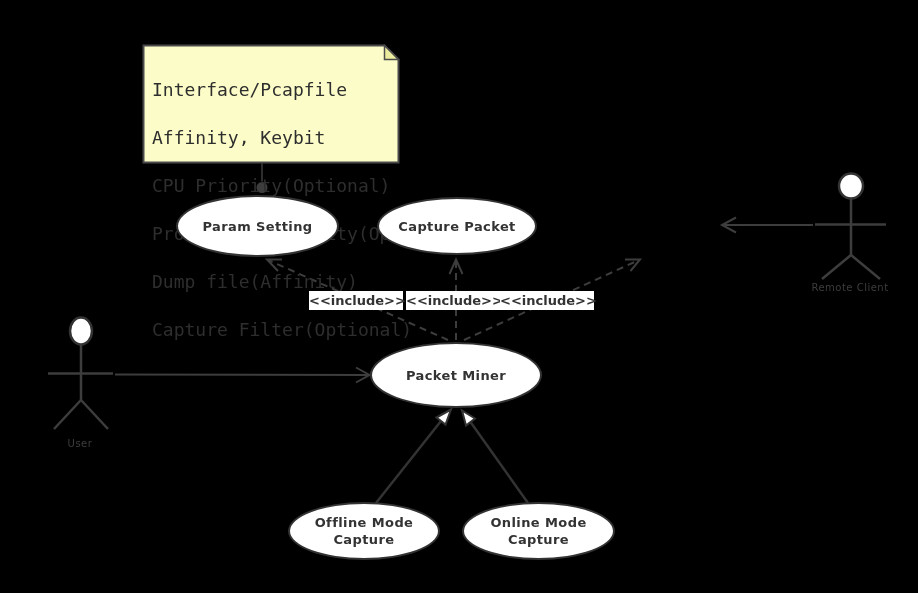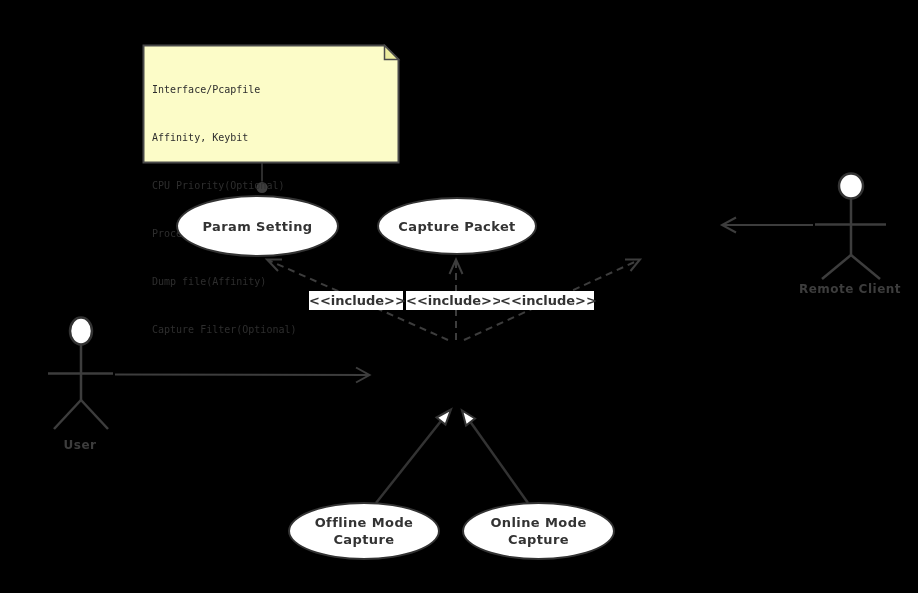--- a/index.html
+++ b/index.html
@@ -5,21 +5,21 @@
   html,body{margin:0;padding:0;background:#000;}
   .canvas{
     position:relative;width:918px;height:593px;background:#000000;
     font-family:"DejaVu Sans","Liberation Sans",sans-serif;overflow:hidden;
   }
   .layer{position:absolute;left:0;top:0;}
   
   .note-text{
     position:absolute;left:152px;top:50px;width:240px;
     font-family:"DejaVu Sans Mono","Liberation Mono",monospace;
-    font-size:10px;line-height:16px;color:#2e2e2e;white-space:pre;
+    font-size:18px;line-height:16px;color:#2e2e2e;white-space:pre;
   }
   
   .ellipse{
     position:absolute;box-sizing:border-box;background:#ffffff;
     border:2.5px solid #333333;border-radius:50%;
     display:flex;align-items:center;justify-content:center;text-align:center;
     font-weight:bold;font-size:13px;letter-spacing:0.4px;color:#333333;
     line-height:17px;white-space:pre-line;
   }
   #uc-param   {left:176px;top:195px;width:163px;height:62px;}
@@ -30,21 +30,21 @@
   #uc-online  {left:462px;top:502px;width:153px;height:58px;}
   
   .inc{
     position:absolute;top:291px;width:94px;height:19px;background:#ffffff;
     color:#333333;font-weight:bold;font-size:13px;line-height:19px;
     text-align:center;white-space:nowrap;
   }
   #inc1{left:309px;} #inc2{left:406px;} #inc3{left:500px;}
   
   .actor-label{
-    position:absolute;font-weight:bold;font-size:12px;letter-spacing:0.5px;
+    position:absolute;font-weight:normal;font-size:10px;letter-spacing:0.5px;
     color:#3d3d3d;text-align:center;
   }
   #lbl-user{left:48px;top:438px;width:64px;}
   #lbl-remote{left:790px;top:282px;width:120px;}
 </style>
 </head>
 <body>
 
 <div class="canvas">
 
@@ -120,20 +120,23 @@
     <div>Dump file(Affinity)</div>
     <div>Capture Filter(Optional)</div>
   </div>
 
   <div class="ellipse" id="uc-param">
     <span>Param Setting</span>
   </div>
   <div class="ellipse" id="uc-capture">
     <span>Capture Packet</span>
   </div>
+  <div class="ellipse" id="uc-miner">
+    <span>Packet Miner</span>
+  </div>
   <div class="ellipse" id="uc-offline">
     <span>Offline Mode
 Capture</span>
   </div>
   <div class="ellipse" id="uc-online">
     <span>Online Mode
 Capture</span>
   </div>
 
   <div class="inc" id="inc1">&lt;&lt;include&gt;&gt;</div>

